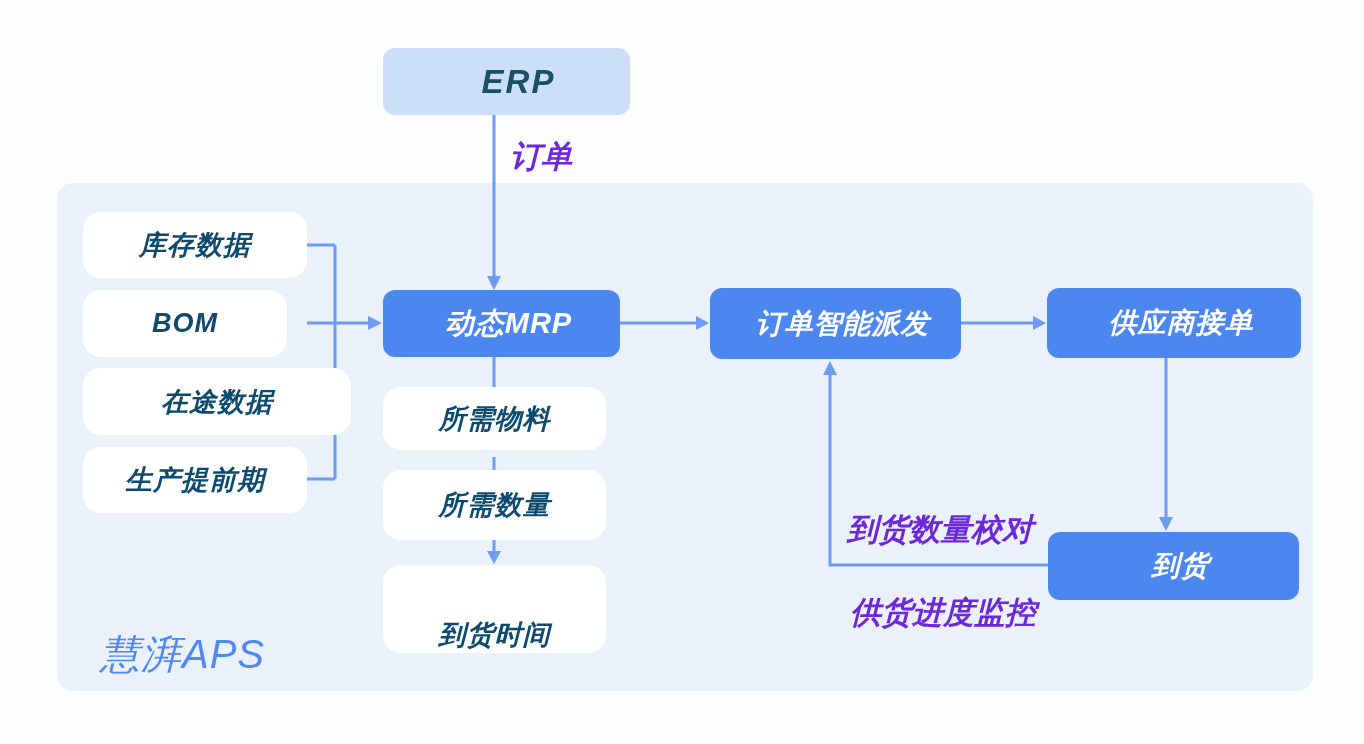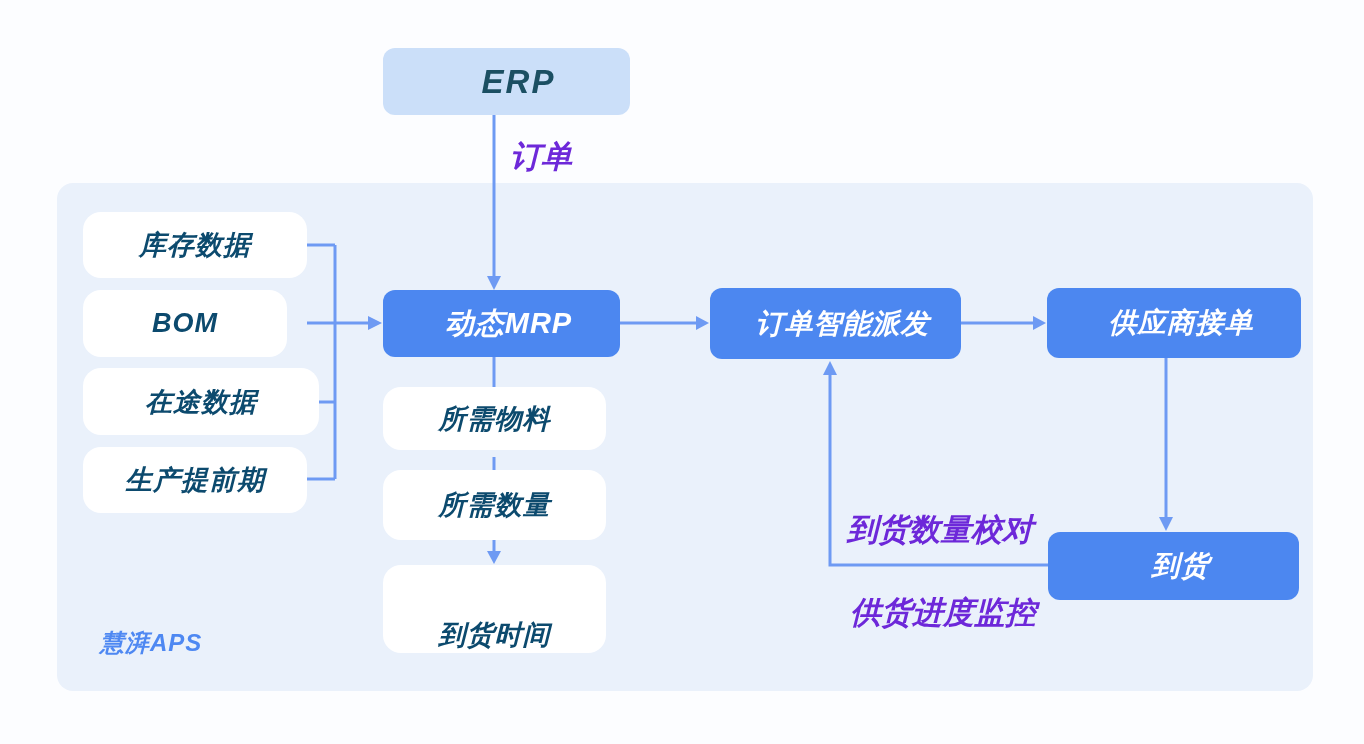--- a/index.html
+++ b/index.html
@@ -51,22 +51,22 @@
   .edge-label {
     position: absolute;
     color: #6d28d9;
     font-size: 31px;
     font-weight: 600;
     white-space: nowrap;
   }
   .logo {
     position: absolute;
     left: 100px; top: 627px;
-    font-size: 24px;
-    font-weight: 700;
+    font-size: 40px;
+    font-weight: 400;
     color: #4e88f2;
     letter-spacing: 1px;
   }
   svg.wires {
     position: absolute;
     left: 0; top: 0;
     pointer-events: none;
   }
   svg.wires path {
     fill: none;
@@ -117,21 +117,21 @@
   </div>
 
   <div class="edge-label" style="left:510px; top:136px;">订单</div>
 
   <div class="node node-white" style="left:83px; top:212px; width:224px; height:66px;">
     <span>库存数据</span>
   </div>
   <div class="node node-white" style="left:83px; top:290px; width:204px; height:67px;font-style:italic;">
     <span>BOM</span>
   </div>
-  <div class="node node-white" style="left:83px; top:368px; width:236px; height:67px;">
+  <div class="node node-white" style="left:83px; top:368px; width:268px; height:67px;">
     <span>在途数据</span>
   </div>
   <div class="node node-white" style="left:83px; top:447px; width:224px; height:66px;">
     <span>生产提前期</span>
   </div>
 
   <div class="node node-blue" style="left:383px; top:290px; width:223px; height:67px; font-size:29px;">
     <span>动态MRP</span>
   </div>
 

